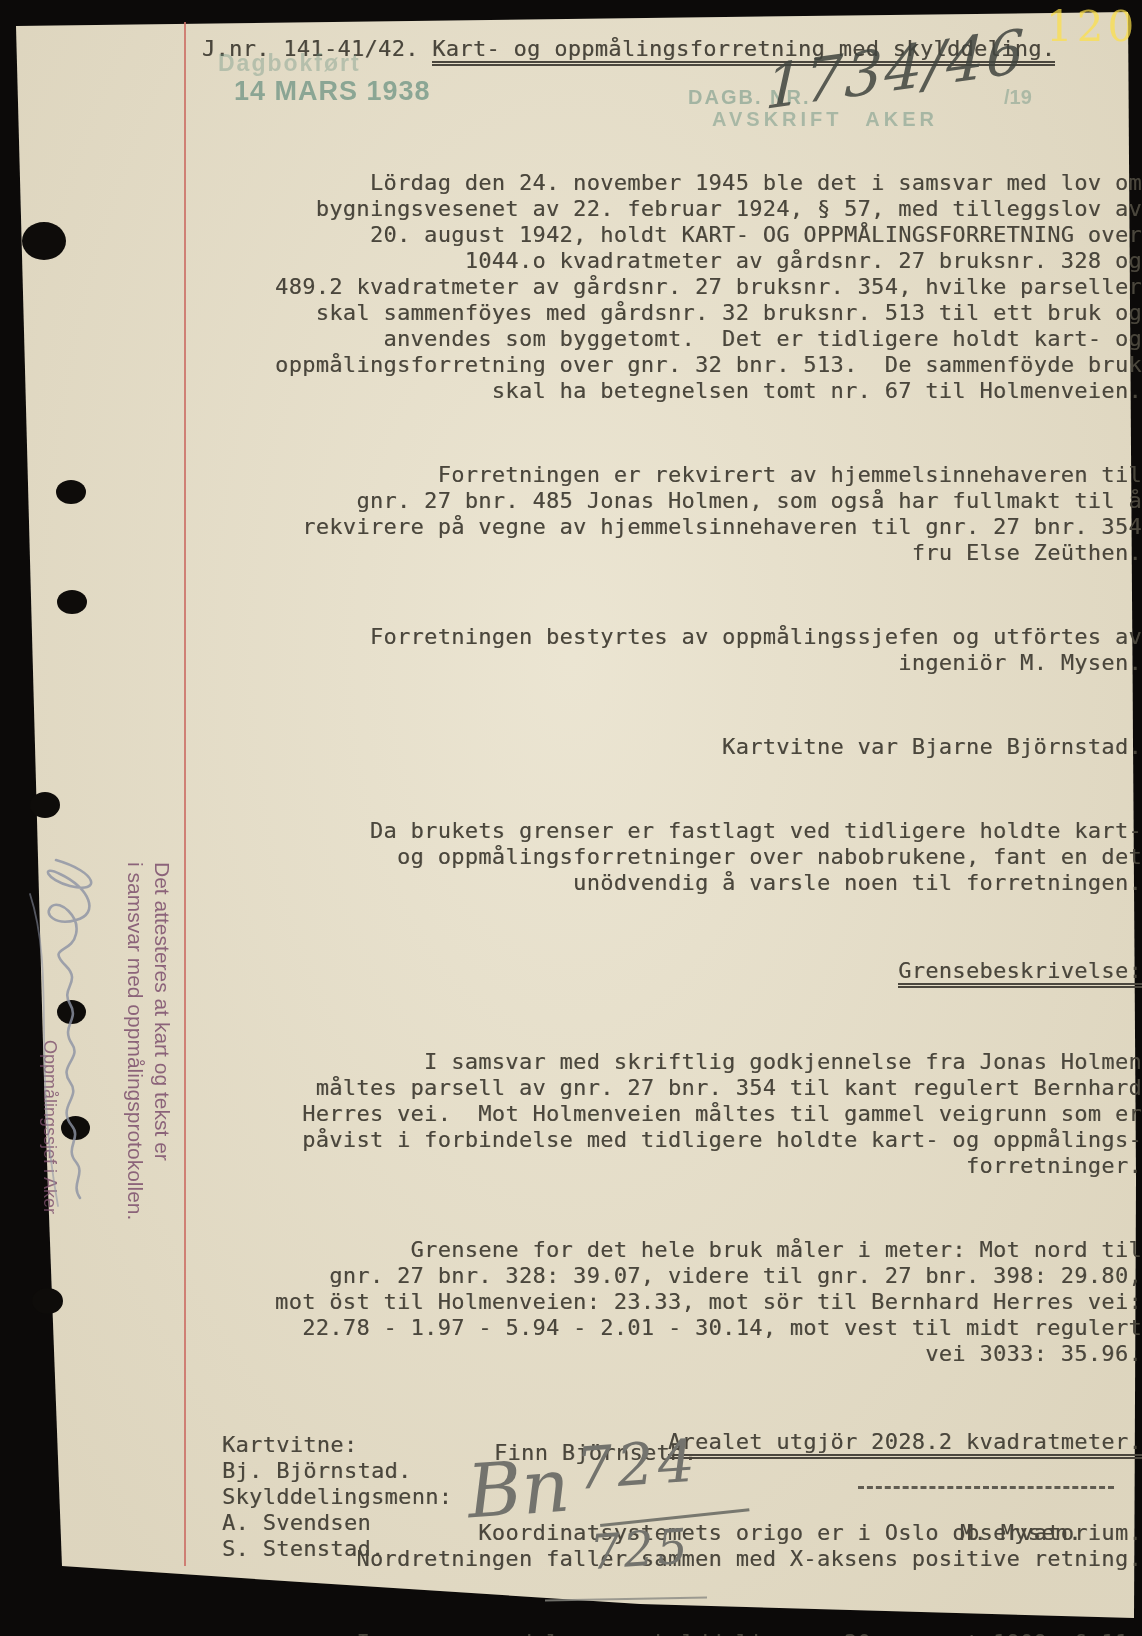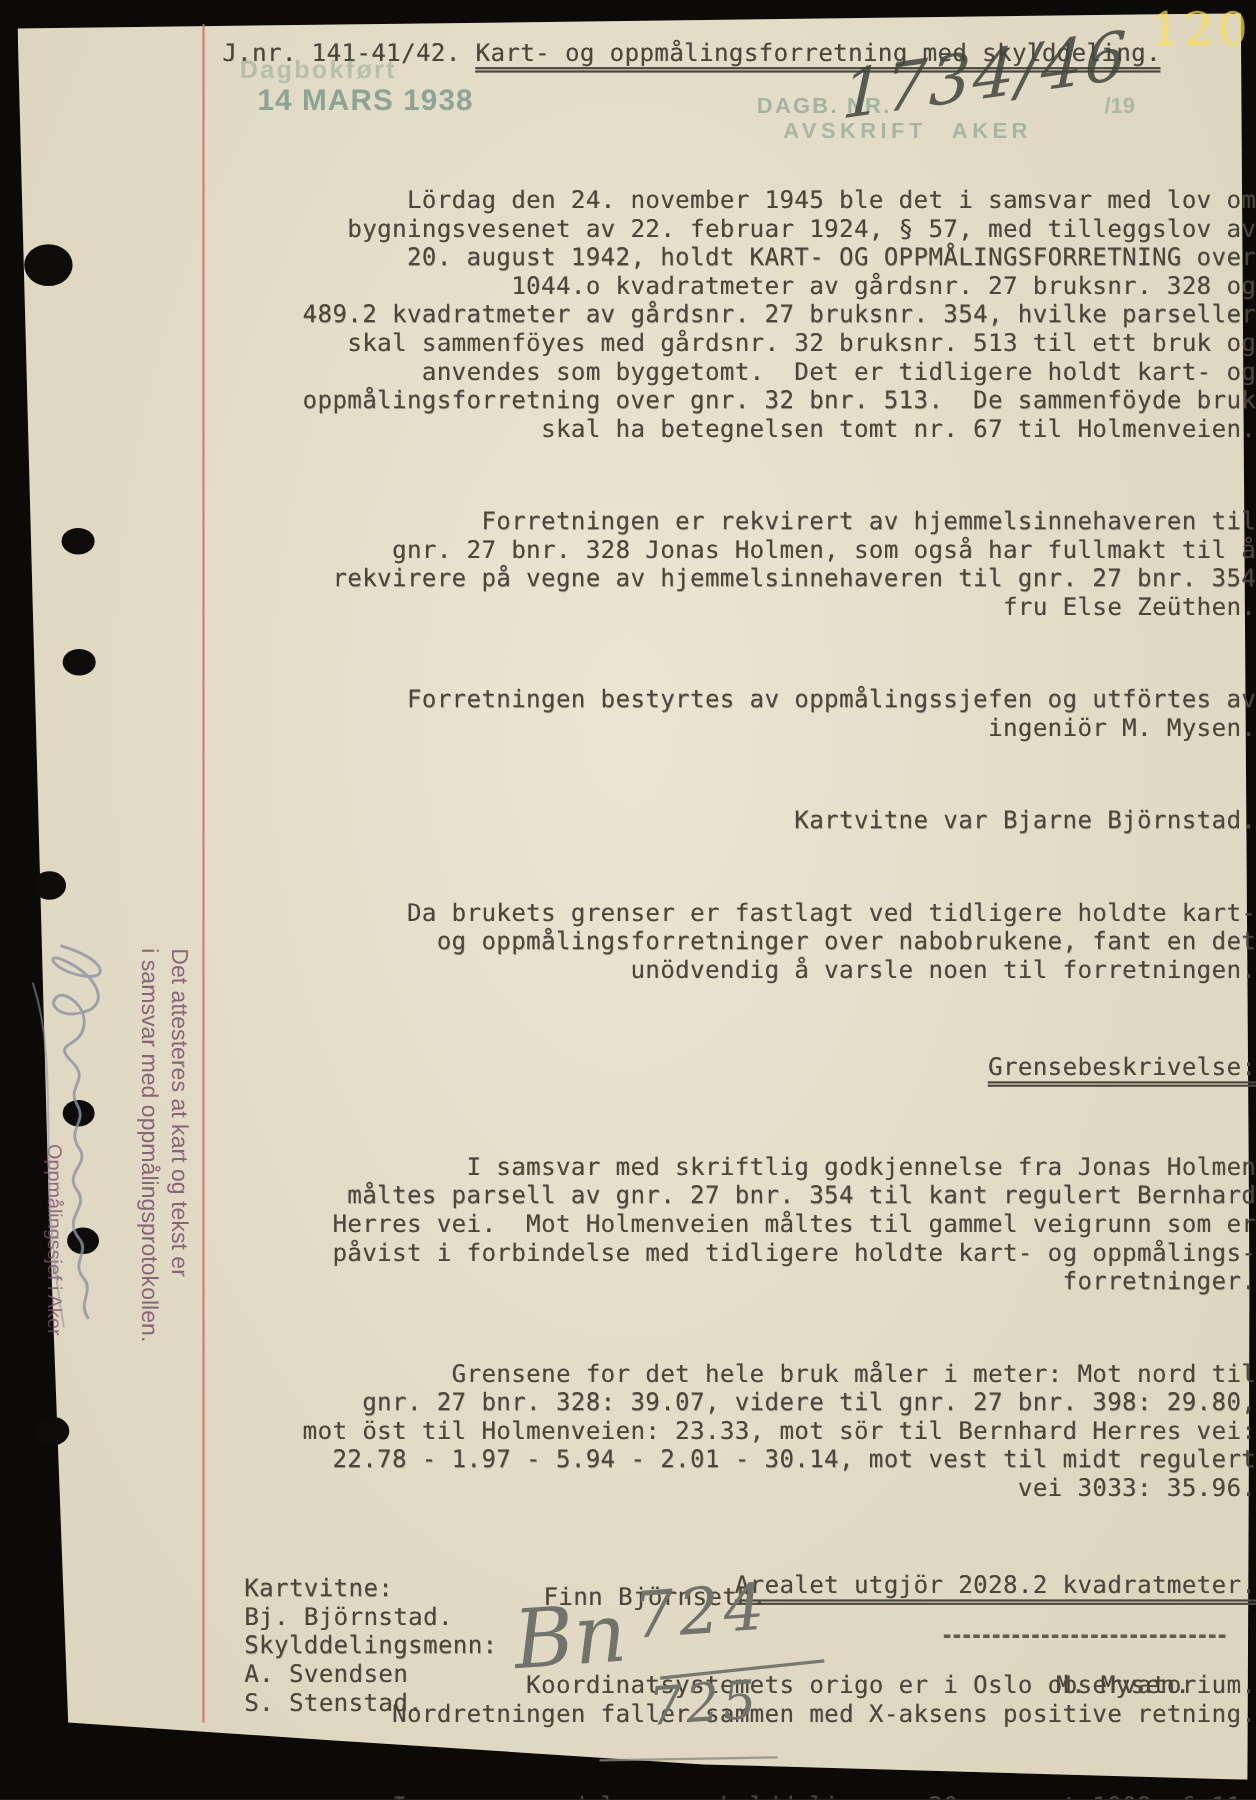--- a/index.html
+++ b/index.html
@@ -89,21 +89,21 @@
     <div class="para">    Lördag den 24. november 1945 ble det i samsvar med lov om
 bygningsvesenet av 22. februar 1924, § 57, med tilleggslov av
 20. august 1942, holdt KART- OG OPPMÅLINGSFORRETNING over
 1044.o kvadratmeter av gårdsnr. 27 bruksnr. 328 og
  489.2 kvadratmeter av gårdsnr. 27 bruksnr. 354, hvilke parseller
 skal sammenföyes med gårdsnr. 32 bruksnr. 513 til ett bruk og
 anvendes som byggetomt.  Det er tidligere holdt kart- og
 oppmålingsforretning over gnr. 32 bnr. 513.  De sammenföyde bruk
 skal ha betegnelsen tomt nr. 67 til Holmenveien.</div>
     <div class="para">    Forretningen er rekvirert av hjemmelsinnehaveren til
-gnr. 27 bnr. 328 Jonas Holmen, som også har fullmakt til å
+gnr. 27 bnr. 485 Jonas Holmen, som også har fullmakt til å
 rekvirere på vegne av hjemmelsinnehaveren til gnr. 27 bnr. 354
 fru Else Zeüthen.</div>
     <div class="para">    Forretningen bestyrtes av oppmålingssjefen og utförtes av
 ingeniör M. Mysen.</div>
     <div class="para">    Kartvitne var Bjarne Björnstad.</div>
     <div class="para">    Da brukets grenser er fastlagt ved tidligere holdte kart-
 og oppmålingsforretninger over nabobrukene, fant en det
 unödvendig å varsle noen til forretningen.</div>
     <div class="para hrow"><span style="margin-left:41px" class="u2">Grensebeskrivelse:</span></div>
     <div class="para">    I samsvar med skriftlig godkjennelse fra Jonas Holmen

